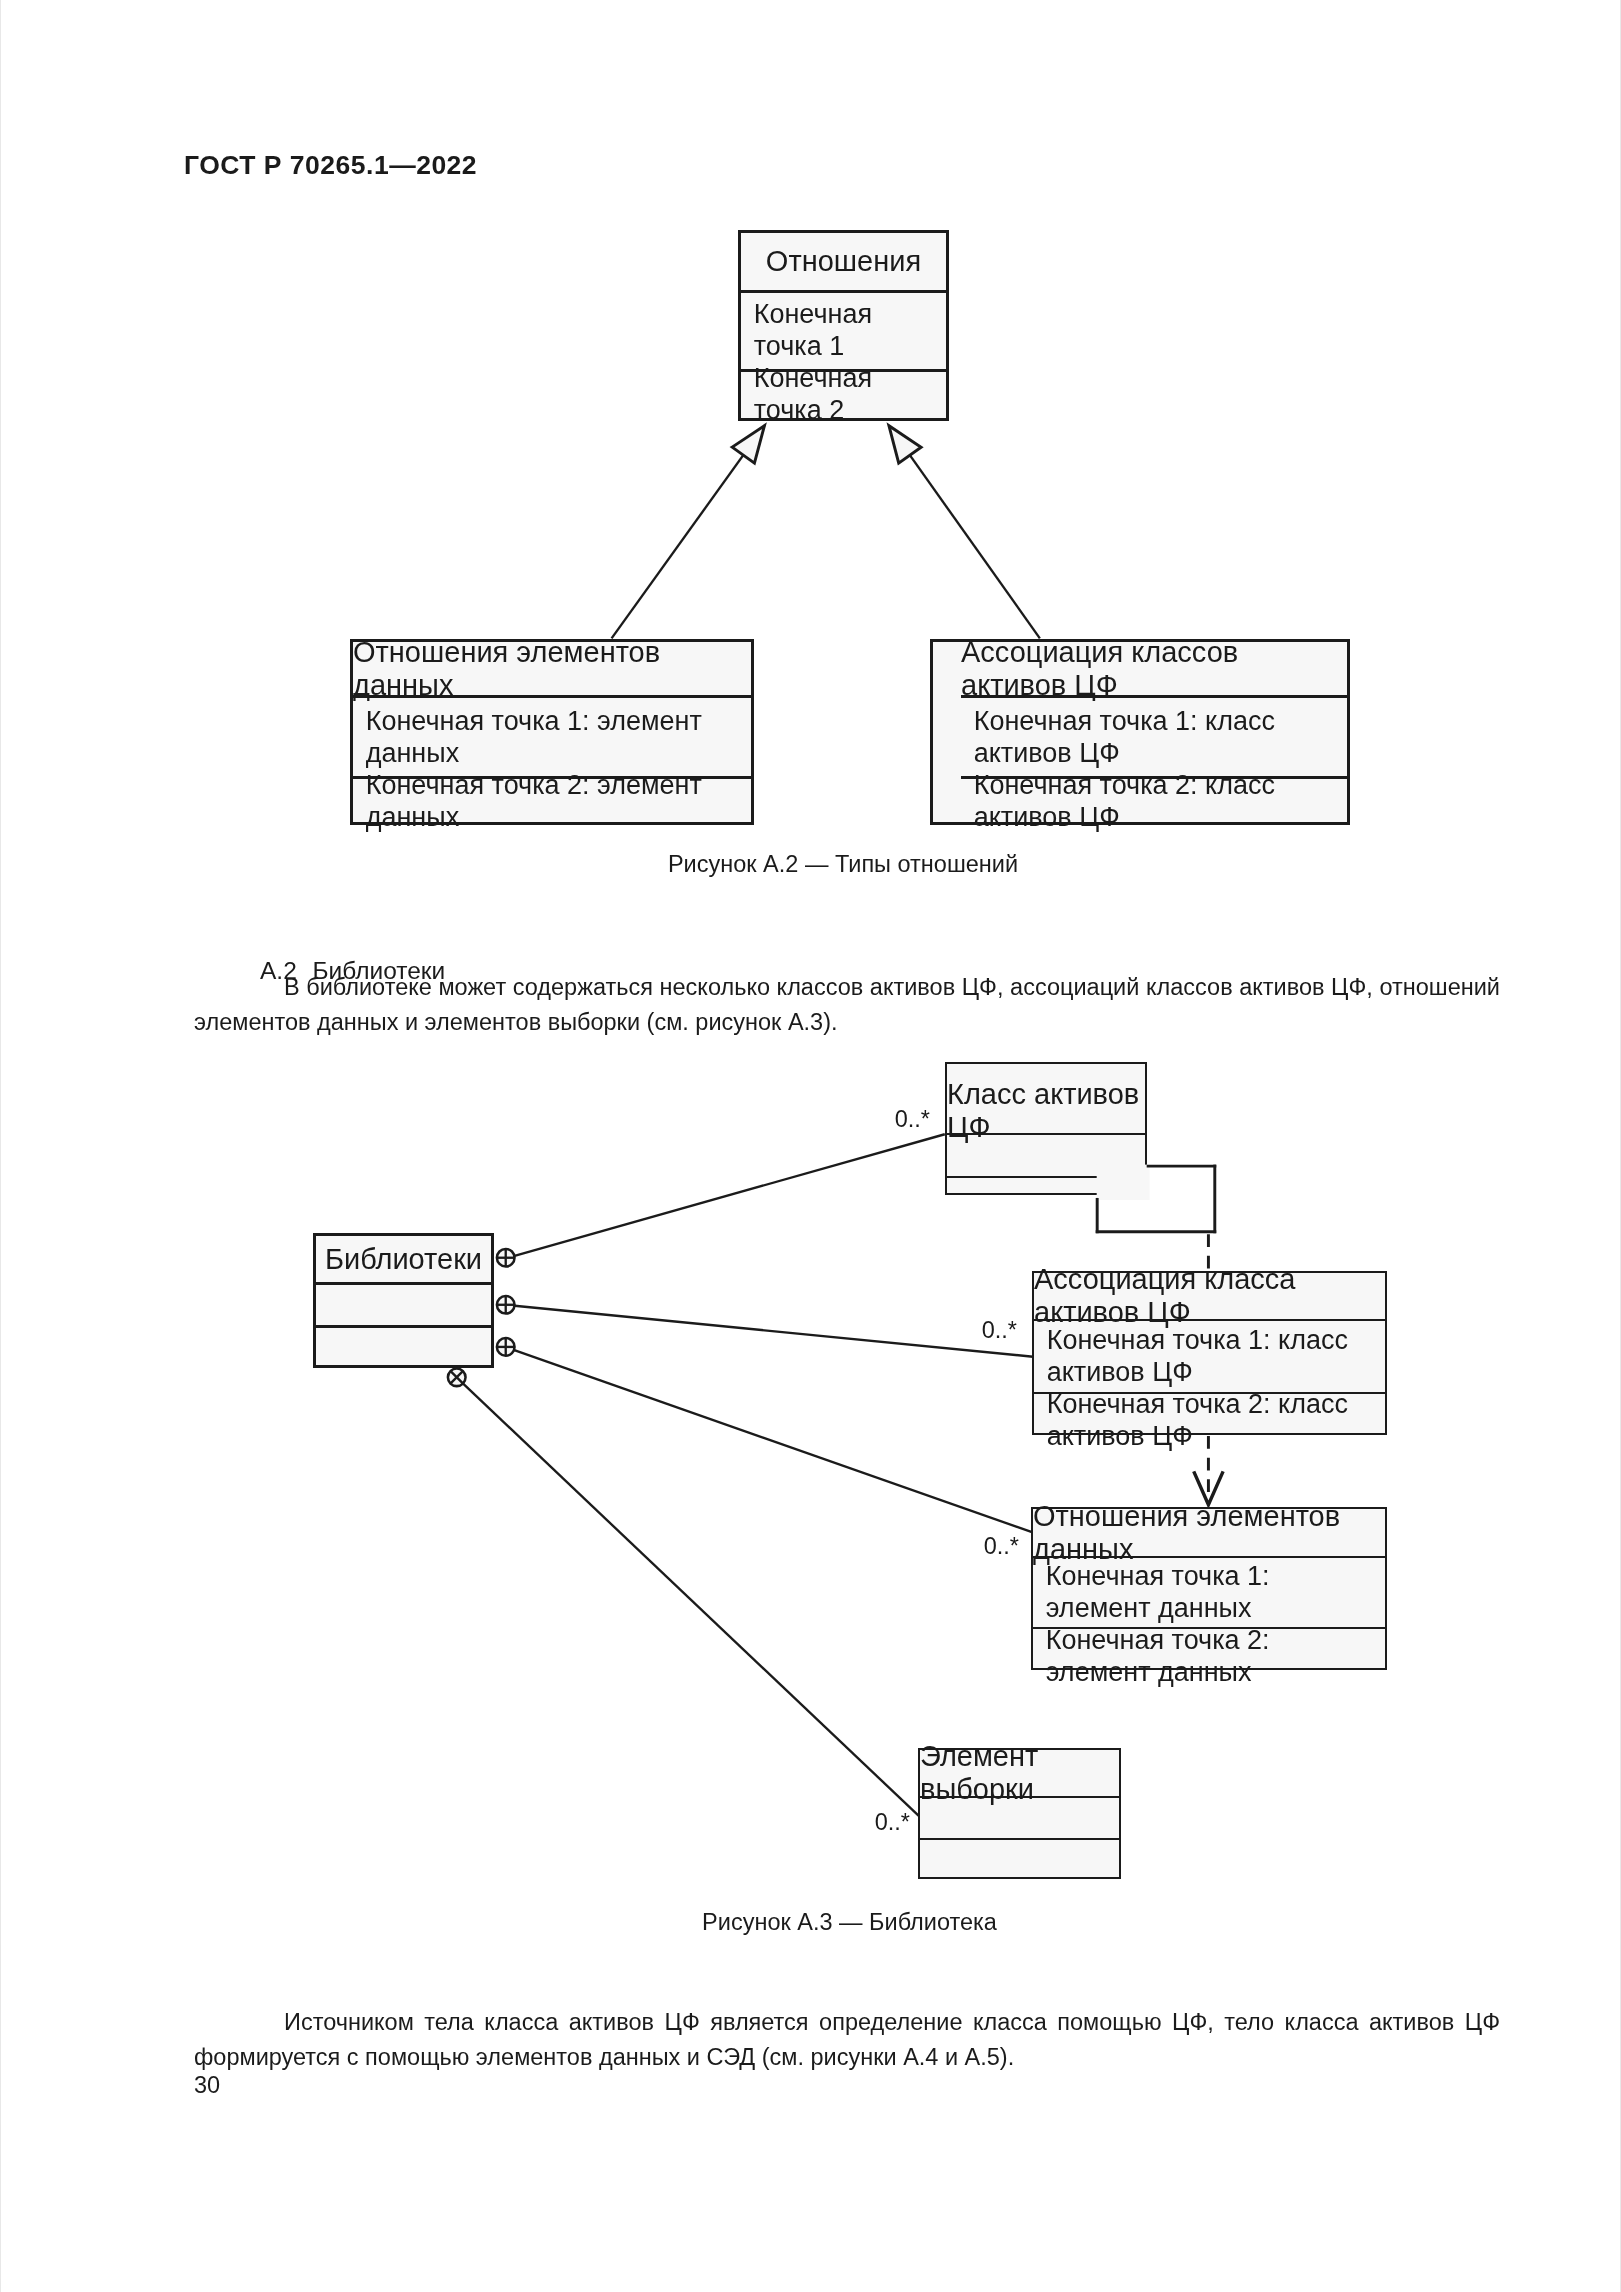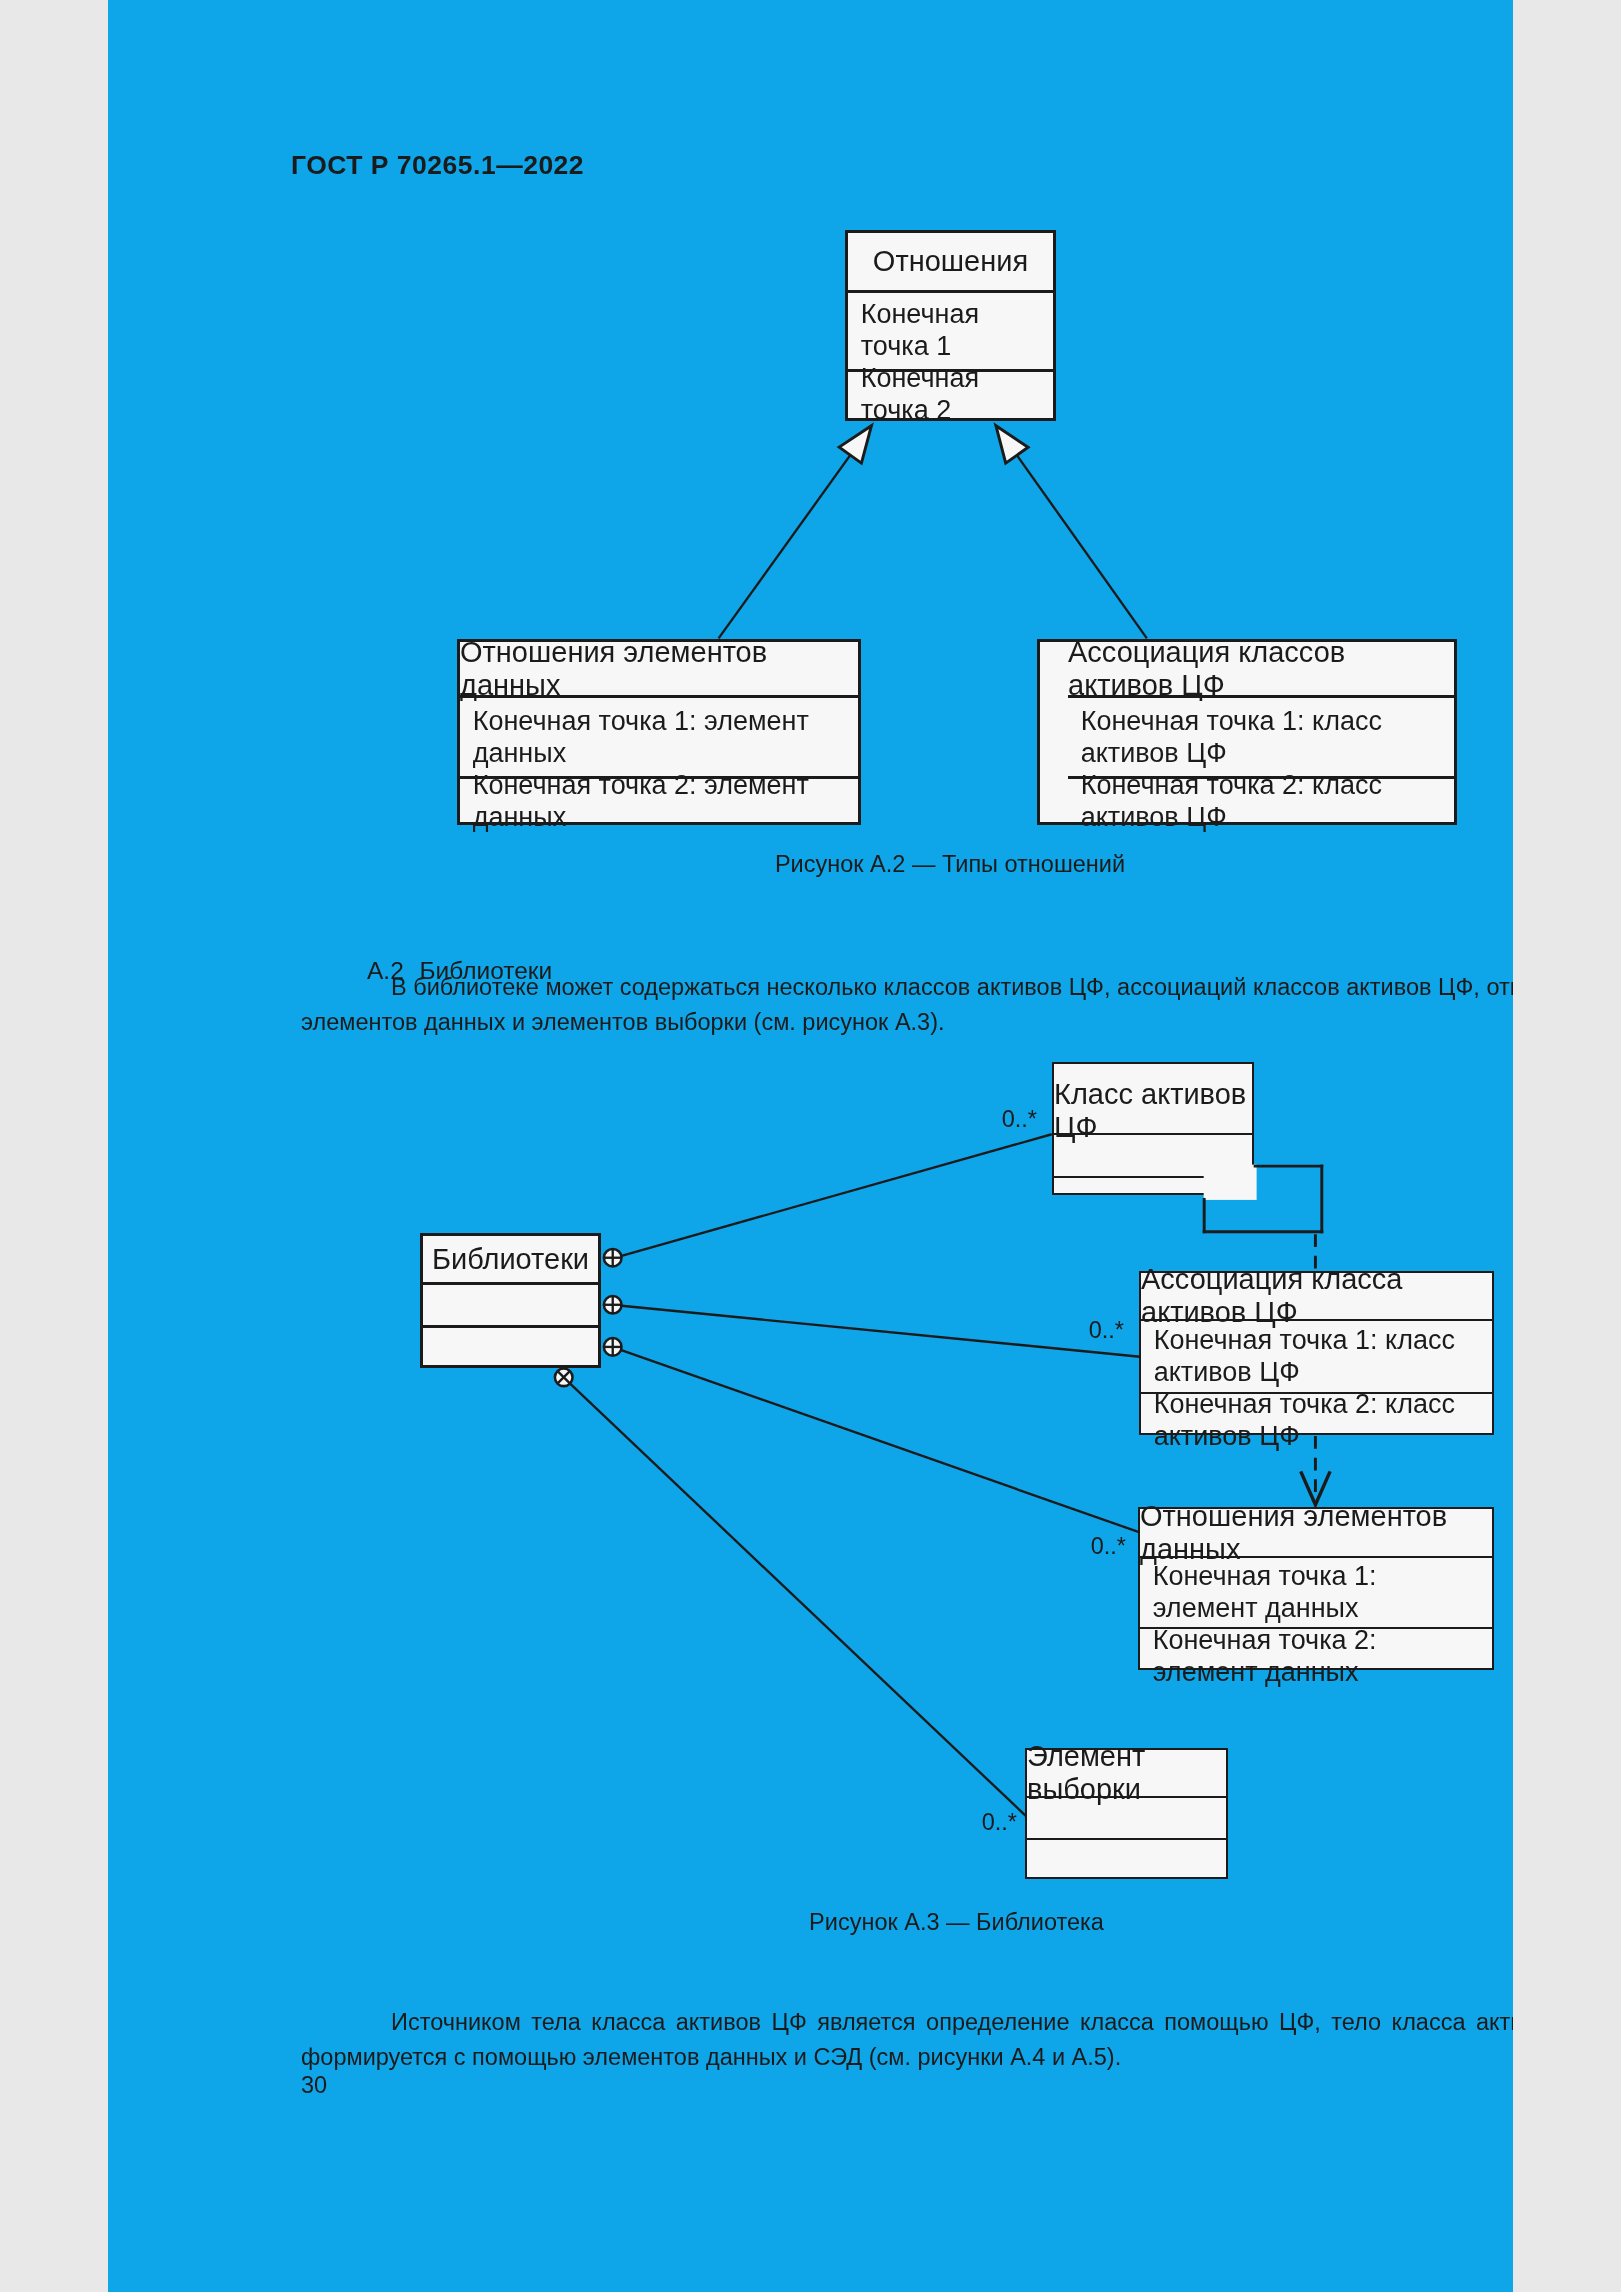--- a/index.html
+++ b/index.html
@@ -1,19 +1,19 @@
 <!DOCTYPE html>
 <html><head>
 <meta charset="utf-8">
 <style>
   html,body{margin:0;padding:0;background:#e8e8e8;}
   .page{
     position:relative;
-    width:1405px;height:2293px;
-    background:#0ea5e9;
+    width:1619px;height:2293px;
+    background:#ffffff;
     font-family:"Liberation Sans", sans-serif;
     color:#1b1b1b;
     overflow:hidden;
     margin:0 auto;
   }
   .abs{position:absolute;}
   .doc-header{
     left:183px;top:150px;
     font-size:26.5px;font-weight:bold;letter-spacing:0.5px;
   }

